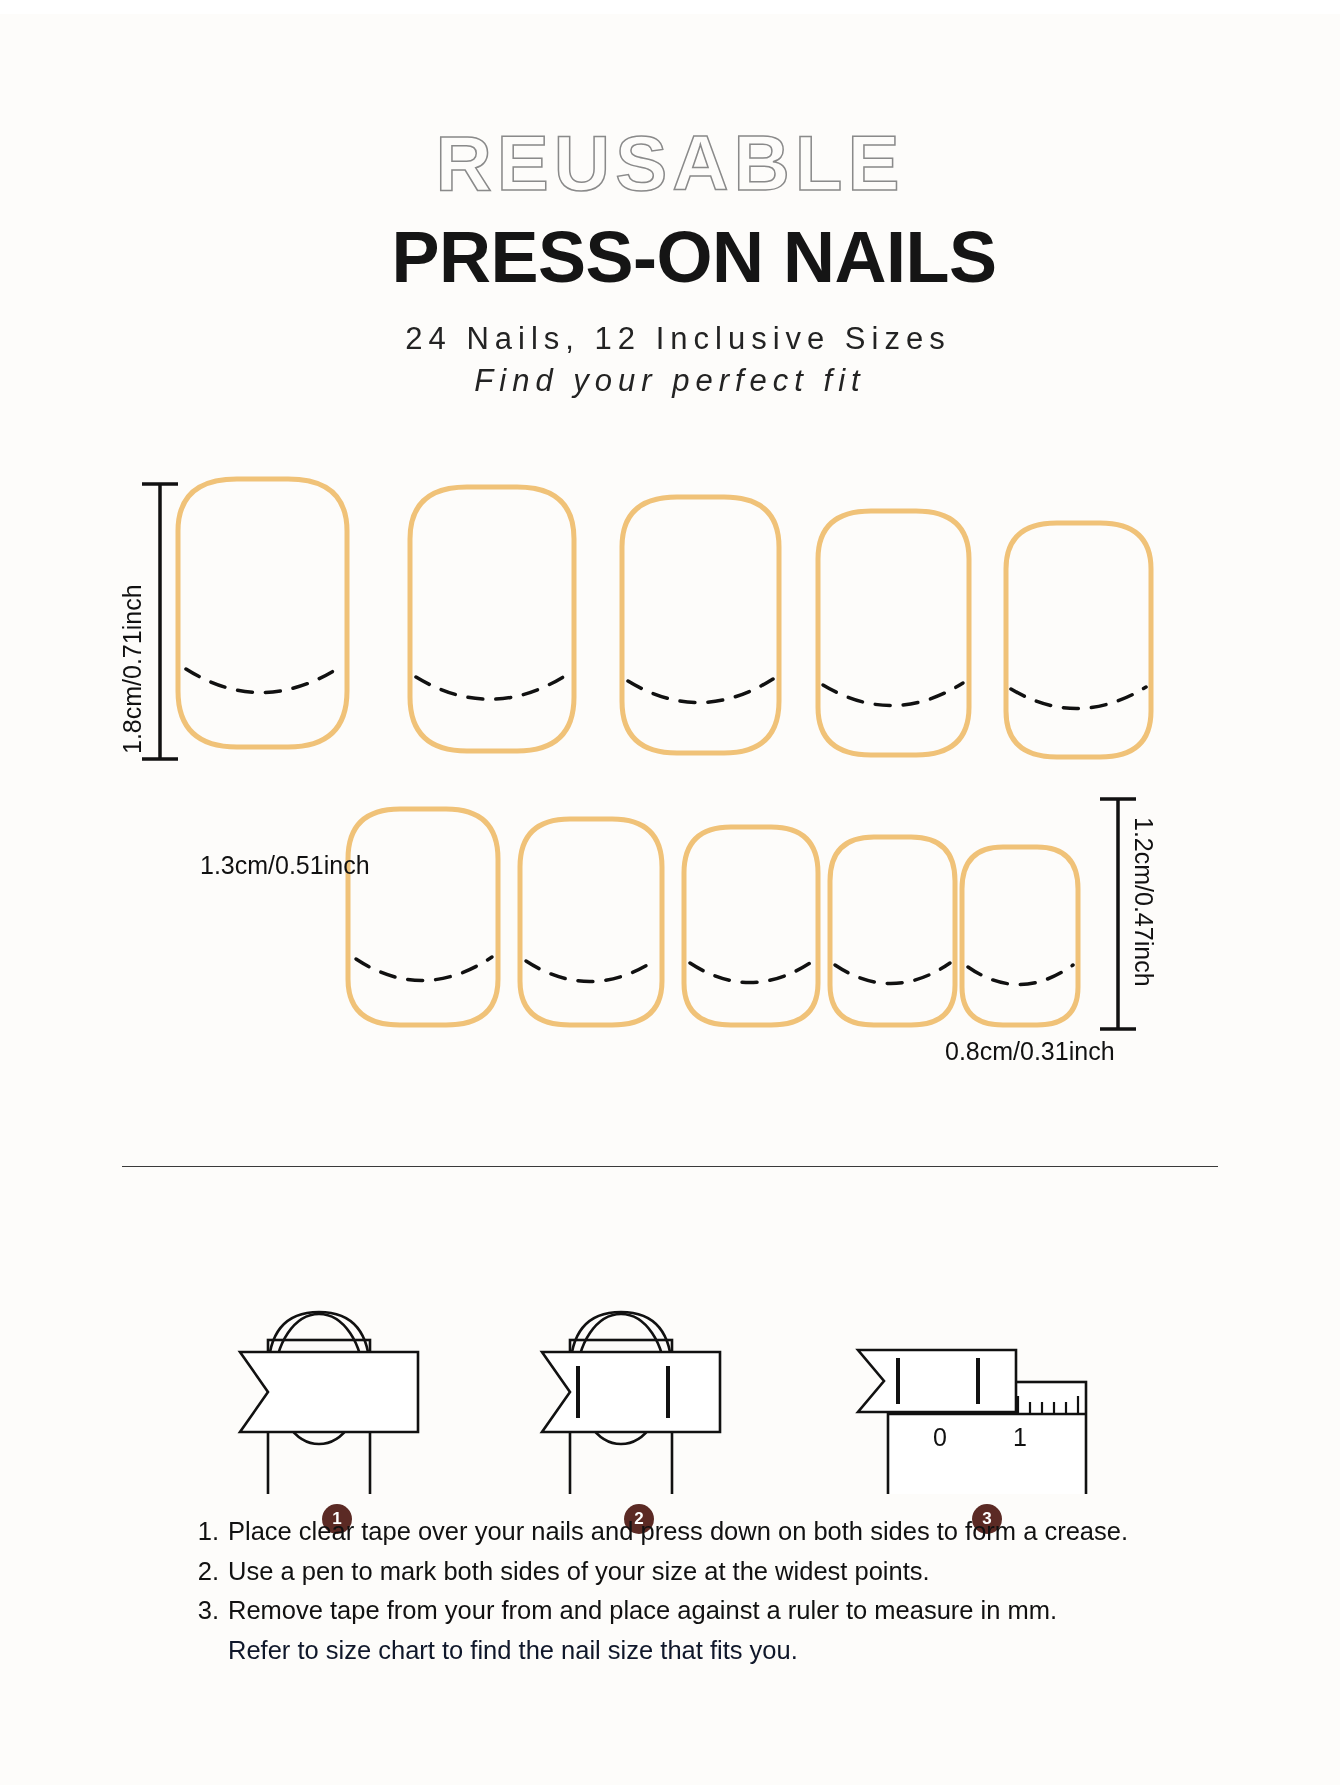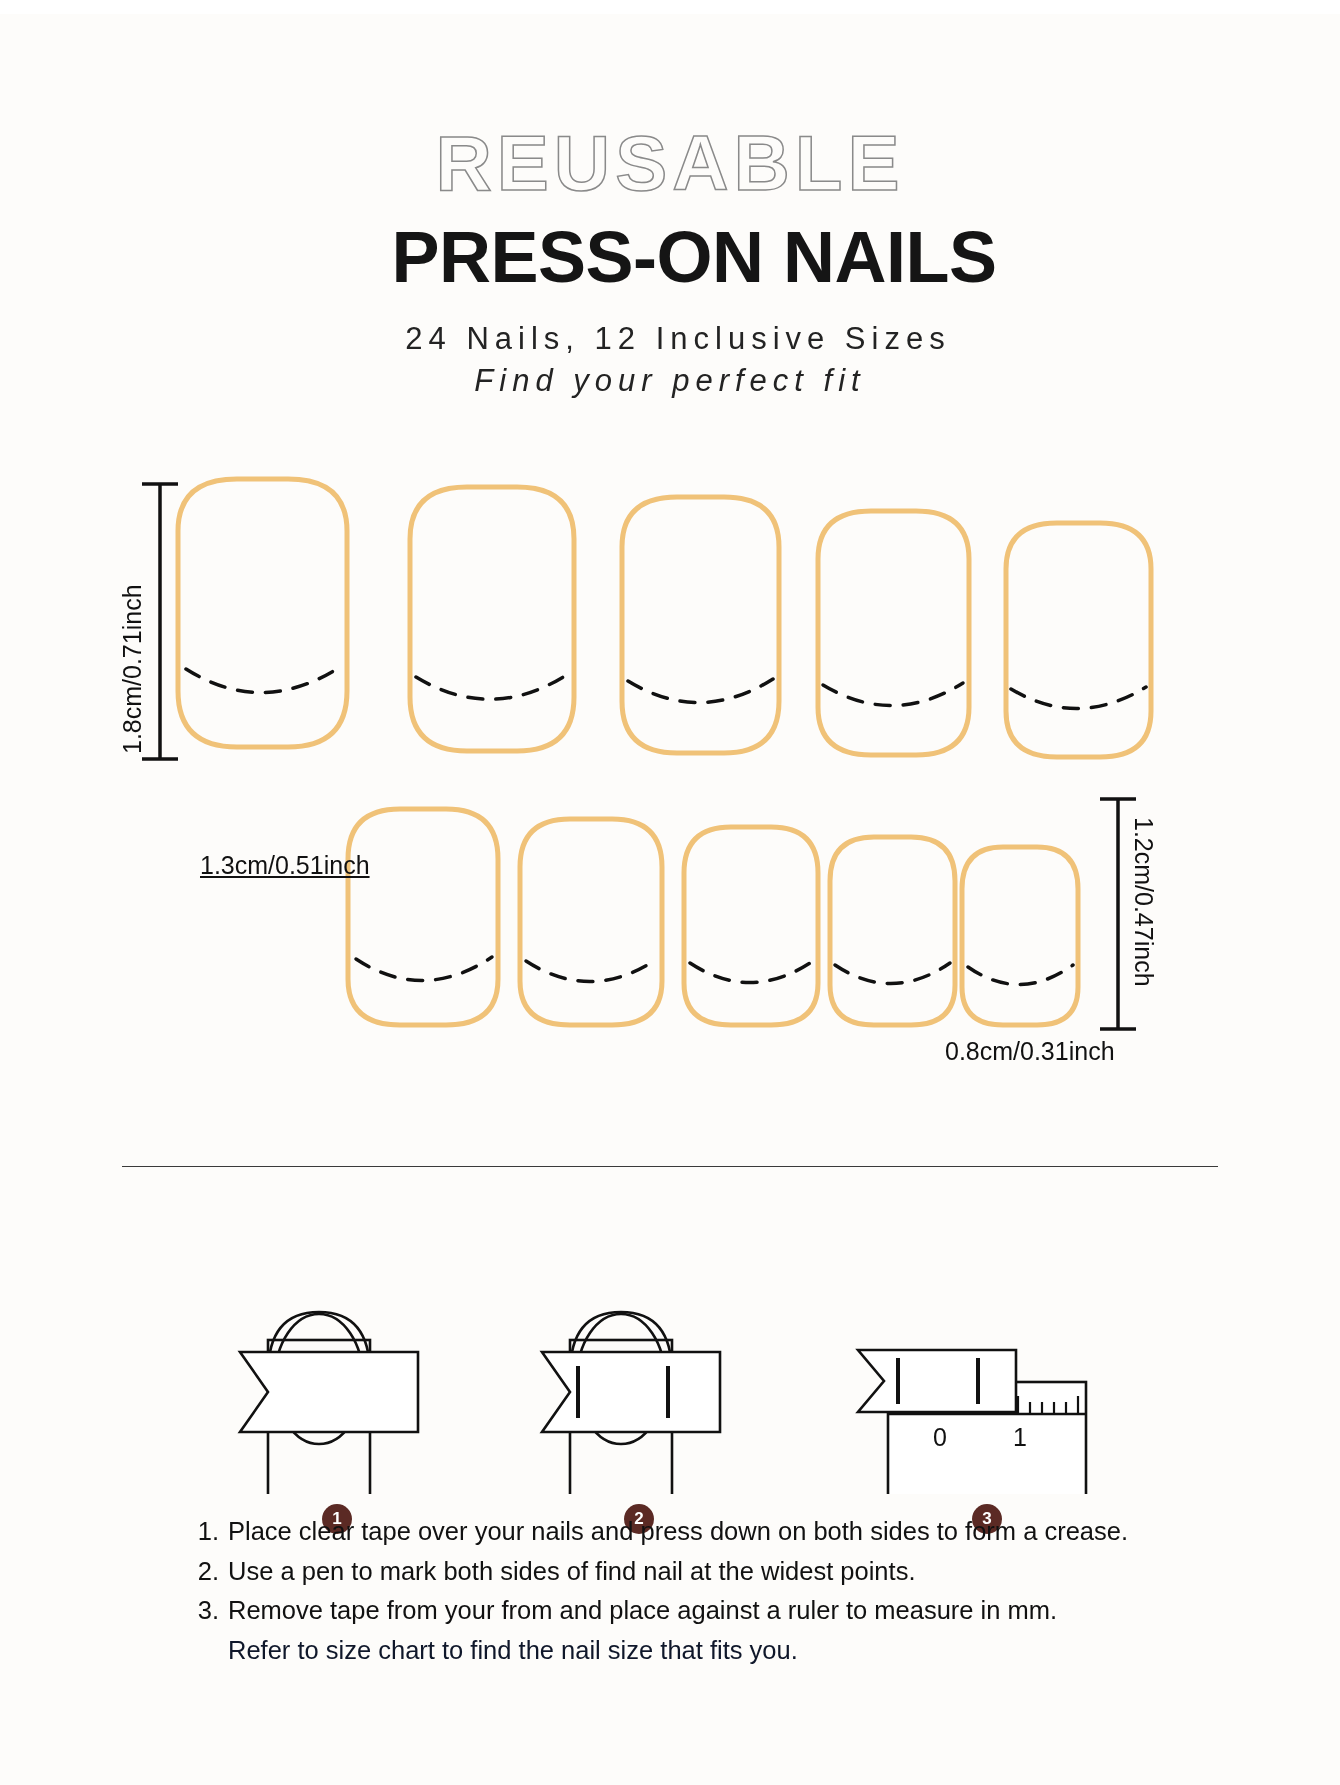--- a/index.html
+++ b/index.html
@@ -220,21 +220,21 @@
 
       <g stroke="#111" stroke-width="3.5" fill="none">
         <line x1="1118" y1="330" x2="1118" y2="560"></line>
         <line x1="1100" y1="330" x2="1136" y2="330"></line>
         <line x1="1100" y1="560" x2="1136" y2="560"></line>
       </g>
     </svg>
 
     <div class="dim-label rot-left" style="left: 118px; top: 285px;">1.8cm/0.71inch</div>
 
-    <div class="dim-label" style="left: 200px; top: 382px; text-decoration: underline;">1.3cm/0.51inch</div>
+    <div class="dim-label" style="left: 200px; top: 382px;">1.3cm/0.51inch</div>
 
     <div class="dim-label rot-right" style="left: 1158px; top: 348px;">1.2cm/0.47inch</div>
 
     <div class="dim-label" style="left: 945px; top: 568px;">0.8cm/0.31inch</div>
   </div>
 
   <div class="divider"></div>
 
   <div class="steps">
     <svg width="1340" height="270" viewBox="0 0 1340 270" xmlns="http://www.w3.org/2000/svg">
@@ -298,21 +298,21 @@
     <div class="step-num" style="left: 972px; top: 280px;">3</div>
   </div>
 
   <div class="instructions">
     <div class="instr-row">
       <div class="instr-num">1.</div>
       <div class="instr-text">Place clear tape over your nails and press down on both sides to form a crease.</div>
     </div>
     <div class="instr-row">
       <div class="instr-num">2.</div>
-      <div class="instr-text">Use a pen to mark both sides of find nail at the widest points.</div>
+      <div class="instr-text">Use a pen to mark both sides of your size at the widest points.</div>
     </div>
     <div class="instr-row">
       <div class="instr-num">3.</div>
       <div class="instr-text">Remove tape from your from and place against a ruler to measure in mm.</div>
     </div>
     <div class="instr-cont">Refer to size chart to find the nail size that fits you.</div>
   </div>
 
 </div>
 

